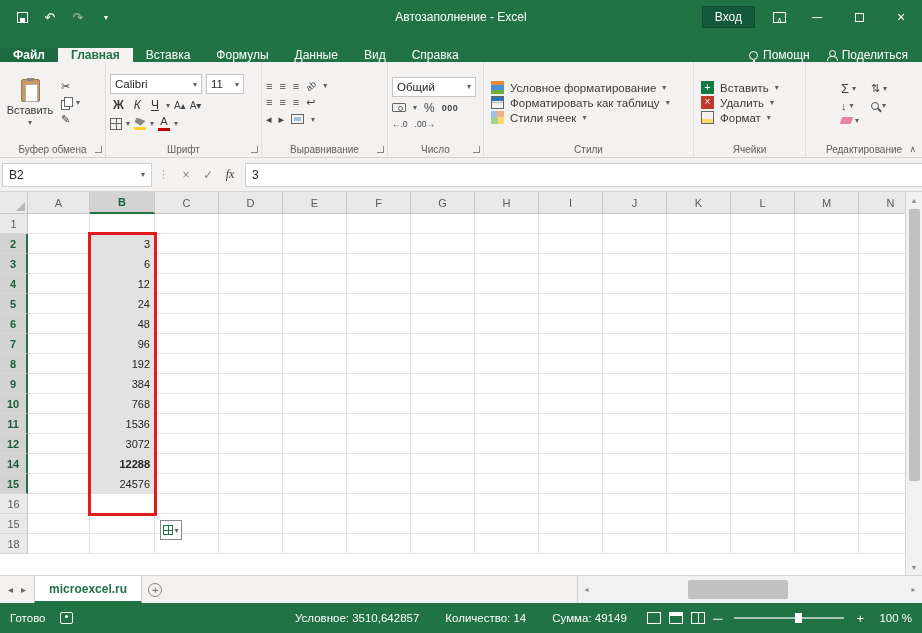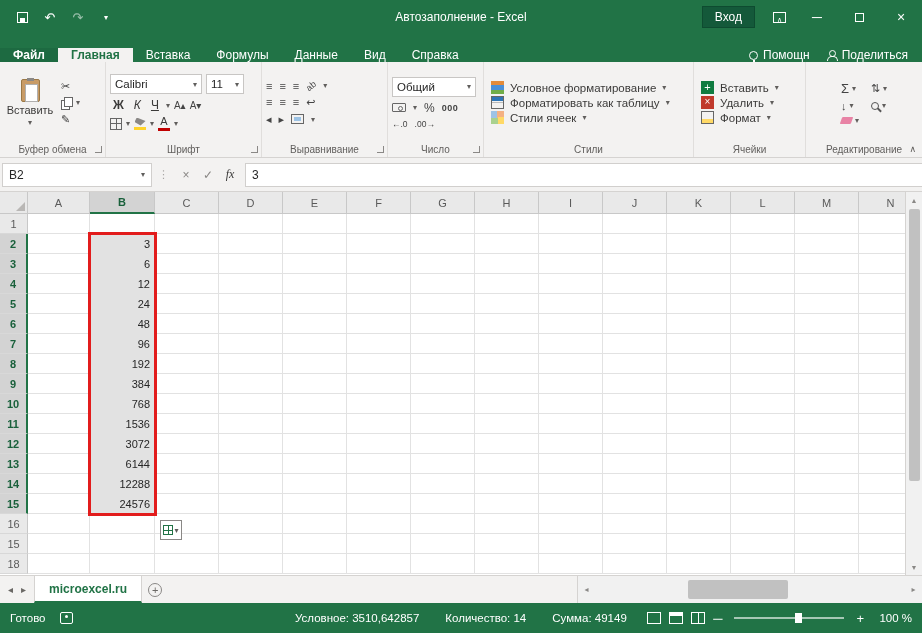--- a/index.html
+++ b/index.html
@@ -632,40 +632,23 @@
             <div class="cell" style="width: 64px;"></div>
             <div class="cell" style="width: 64px;"></div>
             <div class="cell" style="width: 64px;"></div>
             <div class="cell" style="width: 64px;"></div>
             <div class="cell" style="width: 64px;"></div>
             <div class="cell" style="width: 64px;"></div>
             <div class="cell" style="width: 64px;"></div>
             <div class="cell" style="width: 64px;"></div>
           </div>
           <div class="grow">
-            <div class="rh sel">13</div>
-            <div class="cell" style="width: 62px;"></div>
-            <div class="cell selcell" style="width: 65px;">6144</div>
-            <div class="cell" style="width: 64px;"></div>
-            <div class="cell" style="width: 64px;"></div>
-            <div class="cell" style="width: 64px;"></div>
-            <div class="cell" style="width: 64px;"></div>
-            <div class="cell" style="width: 64px;"></div>
-            <div class="cell" style="width: 64px;"></div>
-            <div class="cell" style="width: 64px;"></div>
-            <div class="cell" style="width: 64px;"></div>
-            <div class="cell" style="width: 64px;"></div>
-            <div class="cell" style="width: 64px;"></div>
-            <div class="cell" style="width: 64px;"></div>
-            <div class="cell" style="width: 64px;"></div>
-          </div>
-          <div class="grow">
             <div class="rh sel">14</div>
             <div class="cell" style="width: 62px;"></div>
-            <div class="cell selcell" style="width: 65px;">12288</div>
+            <div class="cell selcell" style="width: 65px; font-weight: bold;">12288</div>
             <div class="cell" style="width: 64px;"></div>
             <div class="cell" style="width: 64px;"></div>
             <div class="cell" style="width: 64px;"></div>
             <div class="cell" style="width: 64px;"></div>
             <div class="cell" style="width: 64px;"></div>
             <div class="cell" style="width: 64px;"></div>
             <div class="cell" style="width: 64px;"></div>
             <div class="cell" style="width: 64px;"></div>
             <div class="cell" style="width: 64px;"></div>
             <div class="cell" style="width: 64px;"></div>

